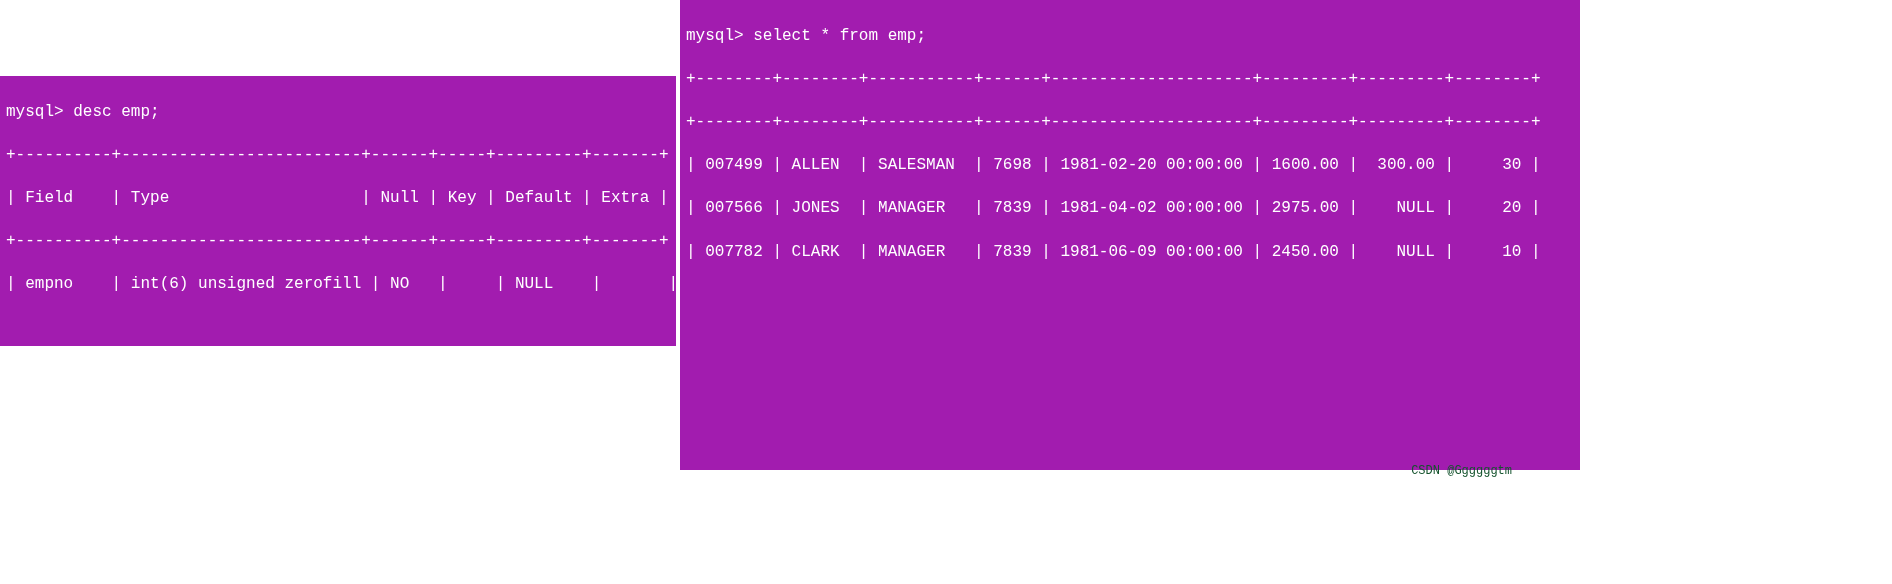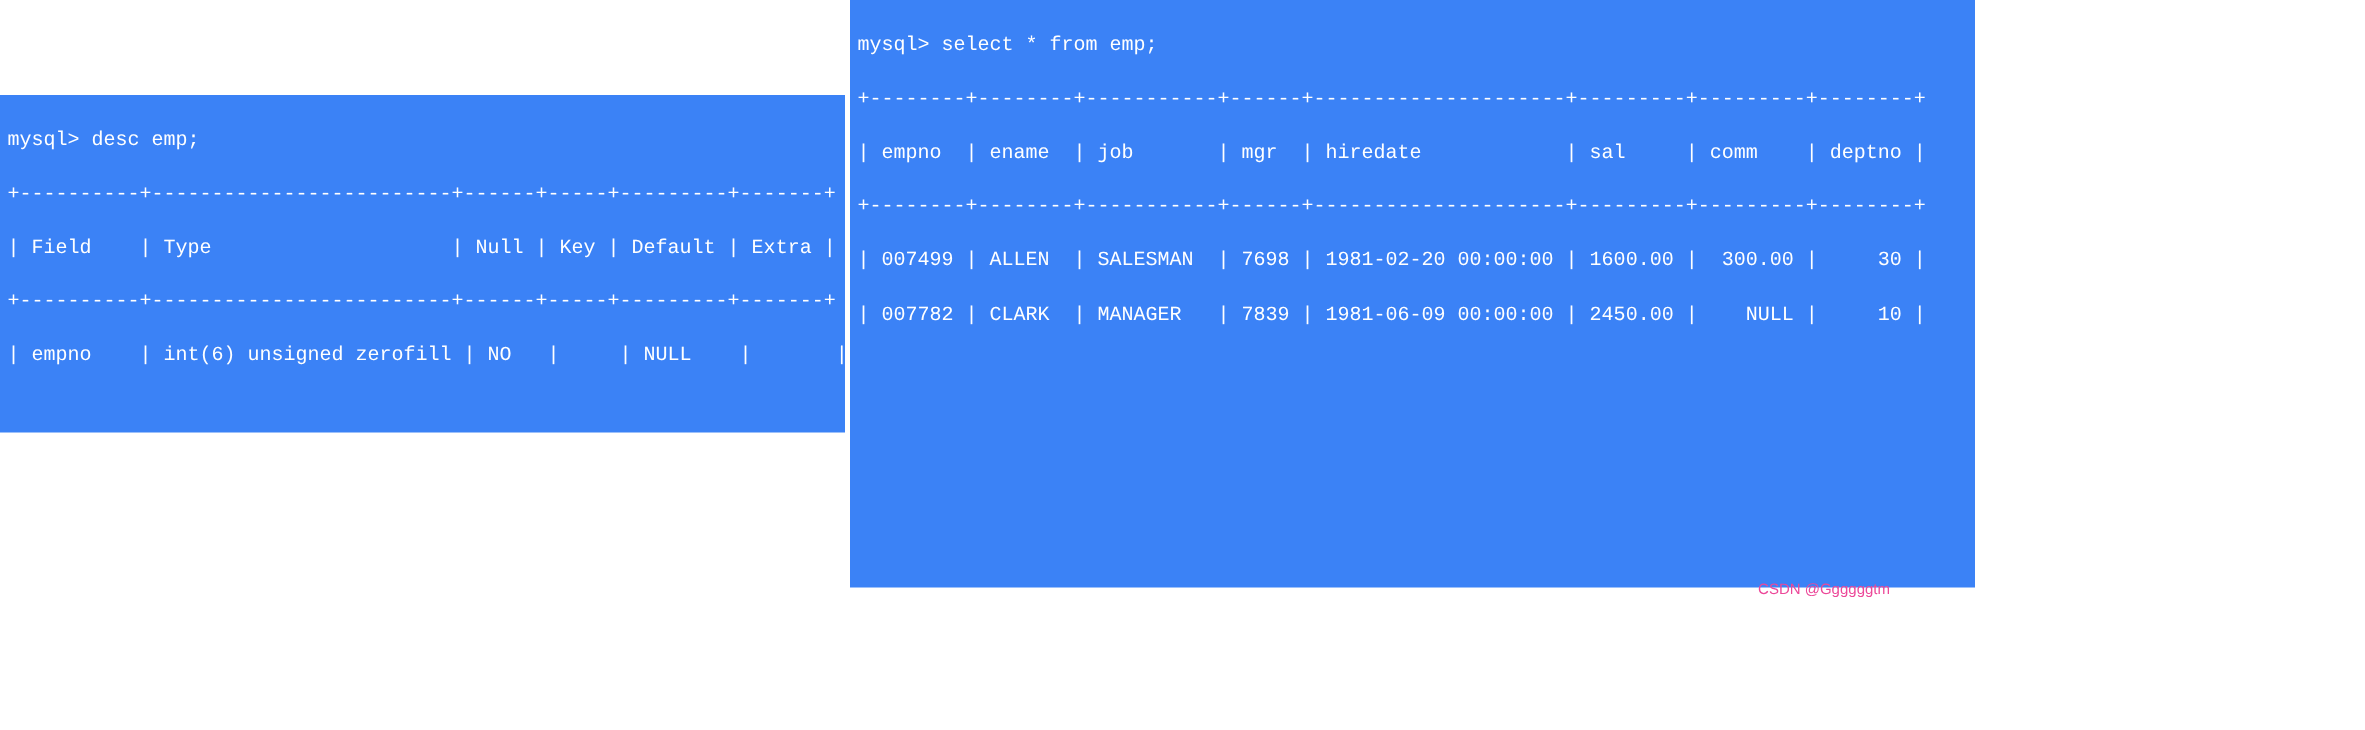--- a/index.html
+++ b/index.html
@@ -8,44 +8,44 @@
       font-family: "Consolas", "Courier New", monospace;
       font-size: 16px;
       line-height: 1.35;
       color: #fff;
       white-space: pre;
       position: relative;
       width: 1892px;
       height: 584px;
     }
     .term {
-      background: #3b82f6;
+      background: #a21caf;
       position: absolute;
       padding: 4px 6px;
       overflow: hidden;
     }
     .term-left {
       left: 0;
       top: 76px;
       width: 676px;
       height: 270px;
     }
     .term-right {
       left: 680px;
       top: 0;
       width: 900px;
       height: 470px;
     }
     .watermark {
       position: absolute;
       right: 380px;
       bottom: 105px;
-      color: #ec4899;
+      color: #14532d;
       font-size: 12px;
-      font-family: Liberation Sans, sans-serif;
+      font-family: Liberation Mono, monospace;
     }
   </style>
 </head>
 <body>
 
 
 
 <div class="term term-left">
 <div>mysql&gt; desc emp;</div>
 <div>+----------+-------------------------+------+-----+---------+-------+</div>
@@ -57,23 +57,23 @@
 
 
 
 
 
 </div>
 
 <div class="term term-right">
 <div>mysql&gt; select * from emp;</div>
 <div>+--------+--------+-----------+------+---------------------+---------+---------+--------+</div>
-<div>| empno  | ename  | job       | mgr  | hiredate            | sal     | comm    | deptno |</div>
 <div>+--------+--------+-----------+------+---------------------+---------+---------+--------+</div>
 <div>| 007499 | ALLEN  | SALESMAN  | 7698 | 1981-02-20 00:00:00 | 1600.00 |  300.00 |     30 |</div>
+<div>| 007566 | JONES  | MANAGER   | 7839 | 1981-04-02 00:00:00 | 2975.00 |    NULL |     20 |</div>
 <div>| 007782 | CLARK  | MANAGER   | 7839 | 1981-06-09 00:00:00 | 2450.00 |    NULL |     10 |</div>
 
 
 
 
 
 
 
 
 

